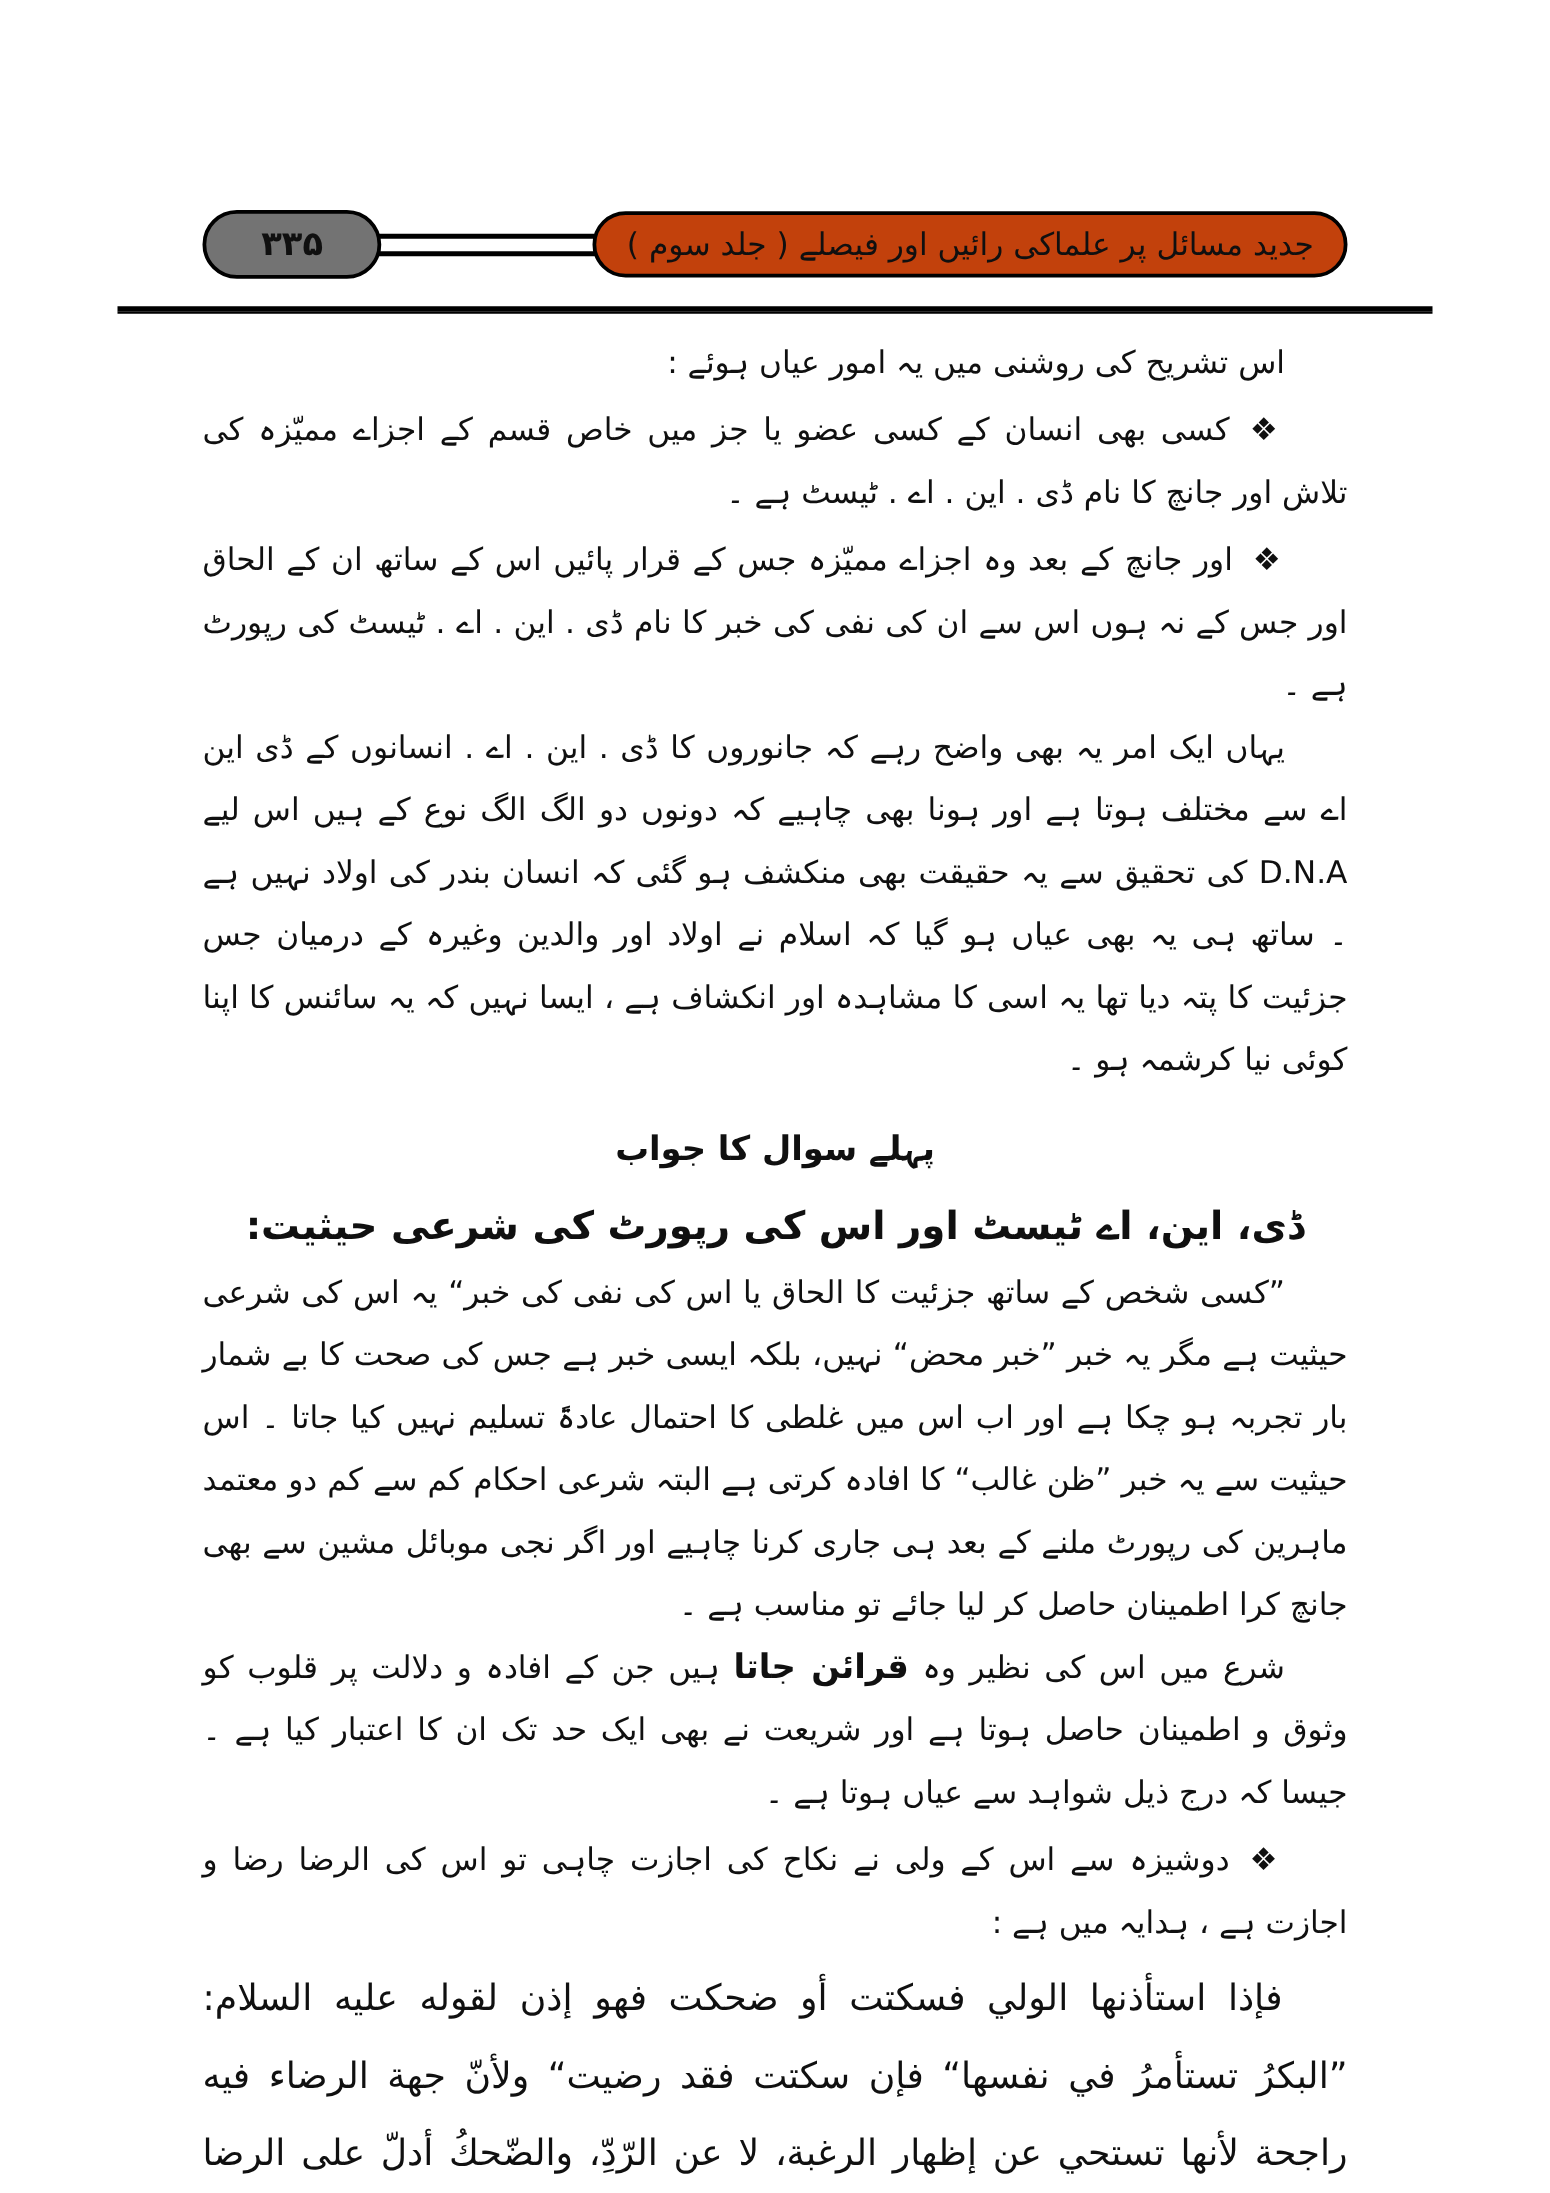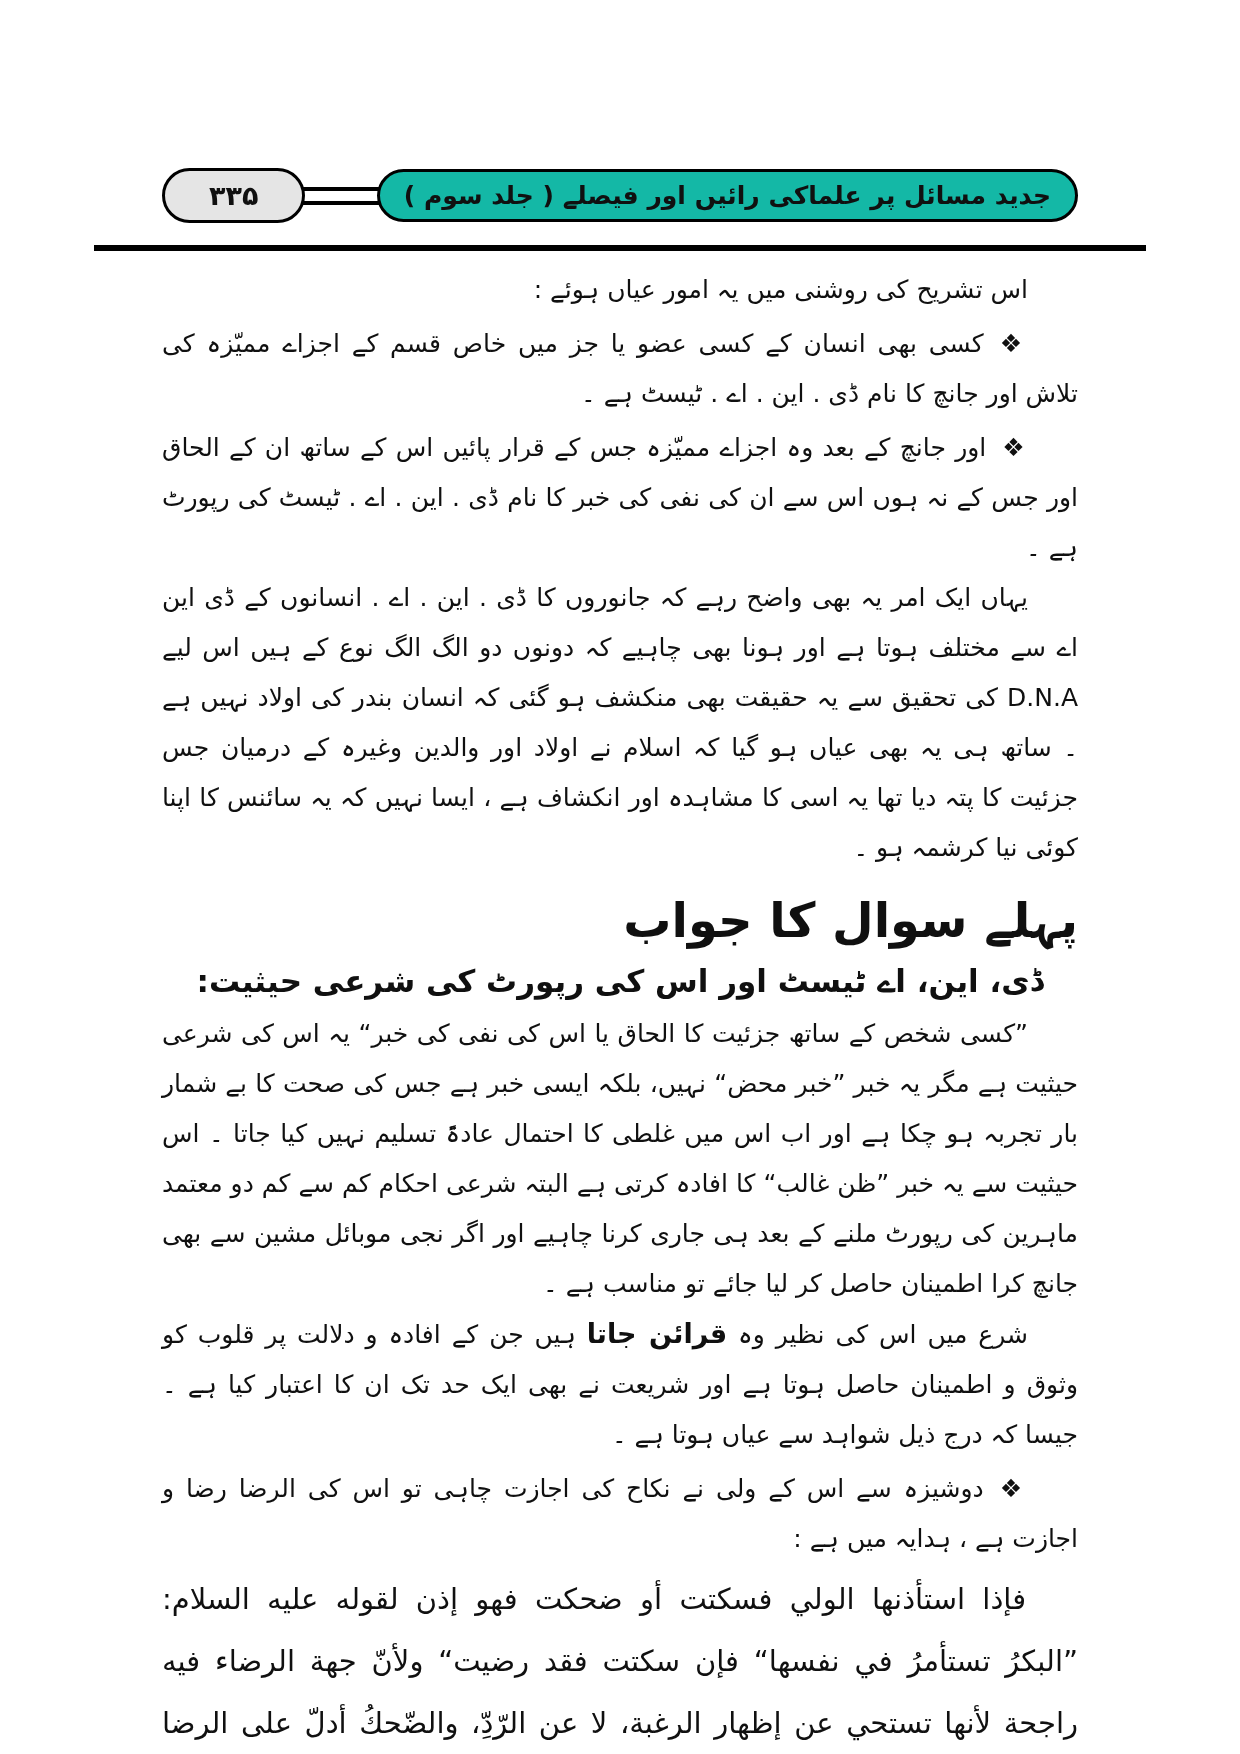--- a/index.html
+++ b/index.html
@@ -11,48 +11,48 @@
     padding:168px 162px 0 162px;
     display:flex;flex-direction:column;
     font-family:"DejaVu Sans",sans-serif;
     color:#101010;
     direction:rtl;
   }
   
   .book-header{display:flex;align-items:center;direction:rtl;}
   .cartouche{
     border:3px solid #000;border-radius:34px;
-    padding:9px 24px;font-size:25px;font-weight:bold;
-    white-space:nowrap;background:#14b8a6;z-index:1;
+    padding:9px 24px;font-size:25px;font-weight:normal;
+    white-space:nowrap;background:#c2410c;z-index:1;
   }
   .page-num{
     border:3px solid #000;border-radius:30px;
     padding:9px 44px;font-size:27px;font-weight:bold;
-    background:#e5e5e5;z-index:1;
+    background:#737373;z-index:1;
   }
   .connector{
     flex:1;height:10px;
     border-top:4px solid #000;border-bottom:4px solid #000;
     margin:0 -6px;
   }
   .top-rule{
     margin:22px -68px 0 -68px;
     height:5px;
     border-top:4px solid #000;
     border-bottom:2px solid #000;
   }
   
   main{margin-top:14px;font-size:25px;line-height:50px;text-align:justify;}
   main p{margin:0;}
   p.cont{text-indent:0;}
   p.indent{text-indent:50px;}
   p.bullet{text-indent:52px;margin-top:4px;}
   .bullet-glyph{font-size:25px;margin-left:16px;}
   p.heading{
-    text-align:right;font-weight:bold;font-size:48px;
+    text-align:center;font-weight:bold;font-size:27px;
     line-height:66px;margin-top:14px;text-indent:0;
   }
   p.subheading{
     font-weight:bold;font-size:31px;line-height:56px;
     text-align:center;text-indent:0;
   }
   .strong-inline{font-weight:bold;font-size:27px;}
   p.arabic{
     font-size:29px;line-height:62px;text-indent:52px;margin-top:4px;
   }

